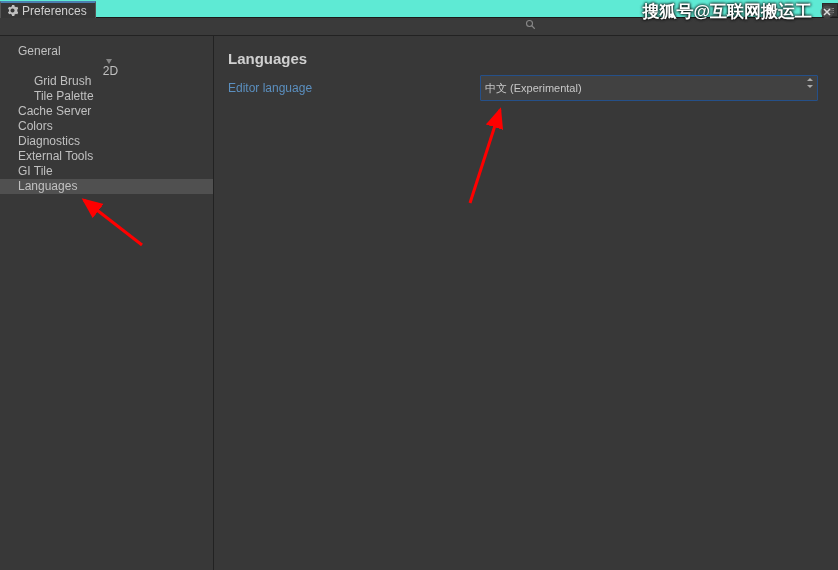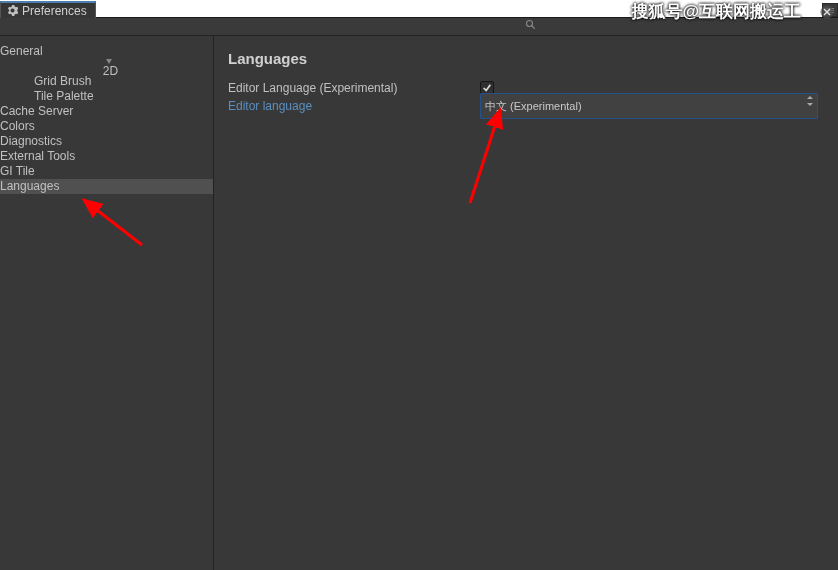--- a/index.html
+++ b/index.html
@@ -8,21 +8,21 @@
       font-family: Arial, sans-serif;
       font-size: 12px;
       color: #c0c0c0;
       width: 838px;
       height: 570px;
       overflow: hidden;
       position: relative;
     }
     .tab-bar {
       height: 18px;
-      background: #ffffff;
+      background: #5eead4;
       border-bottom: 1px solid #1a1a1a;
       display: flex;
       align-items: flex-end;
     }
     .tab {
       height: 17px;
       padding: 0 8px 0 6px;
       background: #363636;
       border: 1px solid #555;
       border-bottom: none;
@@ -74,20 +74,21 @@
     }
     .sidebar {
       width: 214px;
       background: #383838;
       border-right: 1px solid #222;
       padding-top: 8px;
     }
     .sidebar-item {
       height: 15px;
       line-height: 15px;
+      padding-left: 18px;
       color: #c0c0c0;
       cursor: default;
       white-space: nowrap;
     }
     .sidebar-item.expandable {
       padding-left: 8px;
       display: flex;
       align-items: center;
       flex-direction: column;
     }
@@ -179,21 +180,21 @@
     .watermark {
       position: absolute;
       top: 0;
       right: 4px;
       color: #fff;
       font-size: 17px;
       font-weight: bold;
       text-shadow: 0 0 3px #000, 0 0 3px #000;
       display: flex;
       align-items: center;
-      gap: 19px;
+      gap: 8px;
     }
     .red-arrow {
       position: absolute;
       pointer-events: none;
     }
   </style>
 </head>
 <body>
 
 <div class="tab-bar">
@@ -234,28 +235,20 @@
     <div class="sidebar-item"><span>Colors</span></div>
     <div class="sidebar-item"><span>Diagnostics</span></div>
     <div class="sidebar-item"><span>External Tools</span></div>
     <div class="sidebar-item"><span>GI Tile</span></div>
     <div class="sidebar-item selected"><span>Languages</span></div>
   </div>
 
   <div class="main">
     <div class="heading">Languages</div>
     <div class="row">
-      <span class="row-label">Editor Language (Experimental)</span>
-      <span class="checkbox">
-        <svg viewBox="0 0 12 12">
-            <path d="M2 6l3 3 5-7" fill="none" stroke="#ddd" stroke-width="2"></path>
-          </svg>
-      </span>
-    </div>
-    <div class="row">
       <span class="row-label link">Editor language</span>
       <div class="dropdown">
         <span>中文 (Experimental)</span>
         <span class="dropdown-arrows">
           <span class="arrow-up"></span>
             <span class="arrow-down"></span>
         </span>
       </div>
     </div>
   </div>

